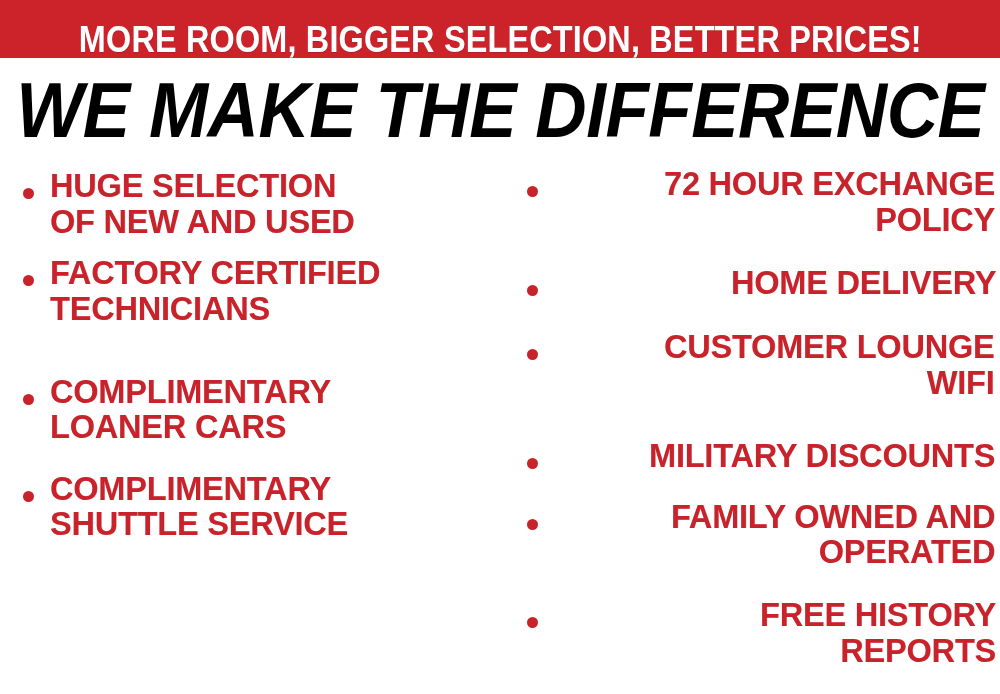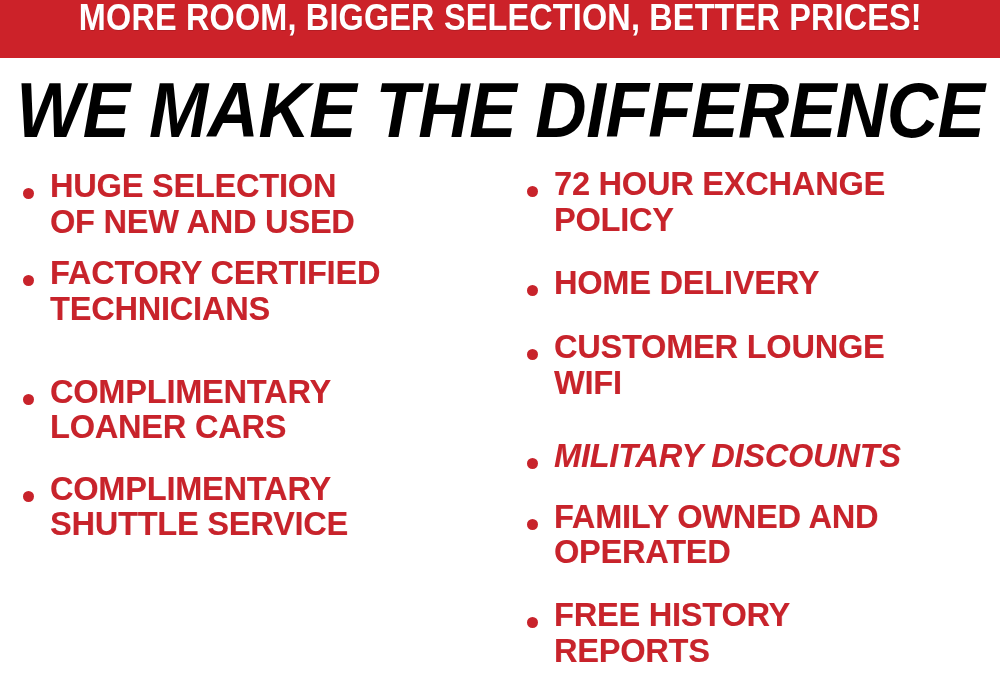--- a/index.html
+++ b/index.html
@@ -21,21 +21,21 @@
 
   
   .banner {
     position: absolute;
     left: 0;
     top: 0;
     width: 1000px;
     height: 58px;
     background: #cc2229;
     display: flex;
-    align-items: flex-start;
+    align-items: flex-end;
     justify-content: center;
   }
   .banner-text {
     color: #ffffff;
     font-family: "Liberation Sans Narrow", "Liberation Sans", sans-serif;
     font-weight: 700;
     font-size: 36px;
     line-height: 1;
     letter-spacing: 0.2px;
     white-space: nowrap;
@@ -74,21 +74,21 @@
     left: 0;
     top: 160px;
     width: 1000px;
     height: 534px;
   }
   .col {
     position: absolute;
     top: 0;
   }
   .col-left  { left: 14px;  width: 480px; }
-  .col-right { left: 518px; width: 482px; }
+  .col-right { left: 518px; width: 482px; text-align: right; }
 
   .bullet-item {
     position: relative;
     display: block;
     padding-left: 36px;
     margin-bottom: 16px;
   }
   .dot {
     position: absolute;
     left: 9px;
@@ -113,21 +113,21 @@
   
   .col-left  .bullet-item:nth-child(1) { margin-top: 8px;  }
   .col-left  .bullet-item:nth-child(2) { margin-bottom: 28px; }
   .col-left  .bullet-item:nth-child(3) { margin-bottom: 26px; margin-top: 47px; }
   .col-left  .bullet-item:nth-child(4) { margin-bottom: 28px; }
   .col-left  .bullet-item:nth-child(5) { margin-bottom: 0; }
 
   .col-right .bullet-item:nth-child(1) { margin-top: 6px;  margin-bottom: 28px; }
   .col-right .bullet-item:nth-child(2) { margin-bottom: 28px; }
   .col-right .bullet-item:nth-child(3) { margin-bottom: 38px; }
-  .col-right .bullet-item:nth-child(4) { margin-bottom: 25px; font-style: italic; }
+  .col-right .bullet-item:nth-child(4) { margin-bottom: 25px; }
   .col-right .bullet-item:nth-child(5) { margin-bottom: 27px; }
   .col-right .bullet-item:nth-child(6) { margin-bottom: 0; }
 
   
   .condense {
     display: inline-block;
     transform: scaleX(0.985);
     transform-origin: left center;
   }
 </style>

